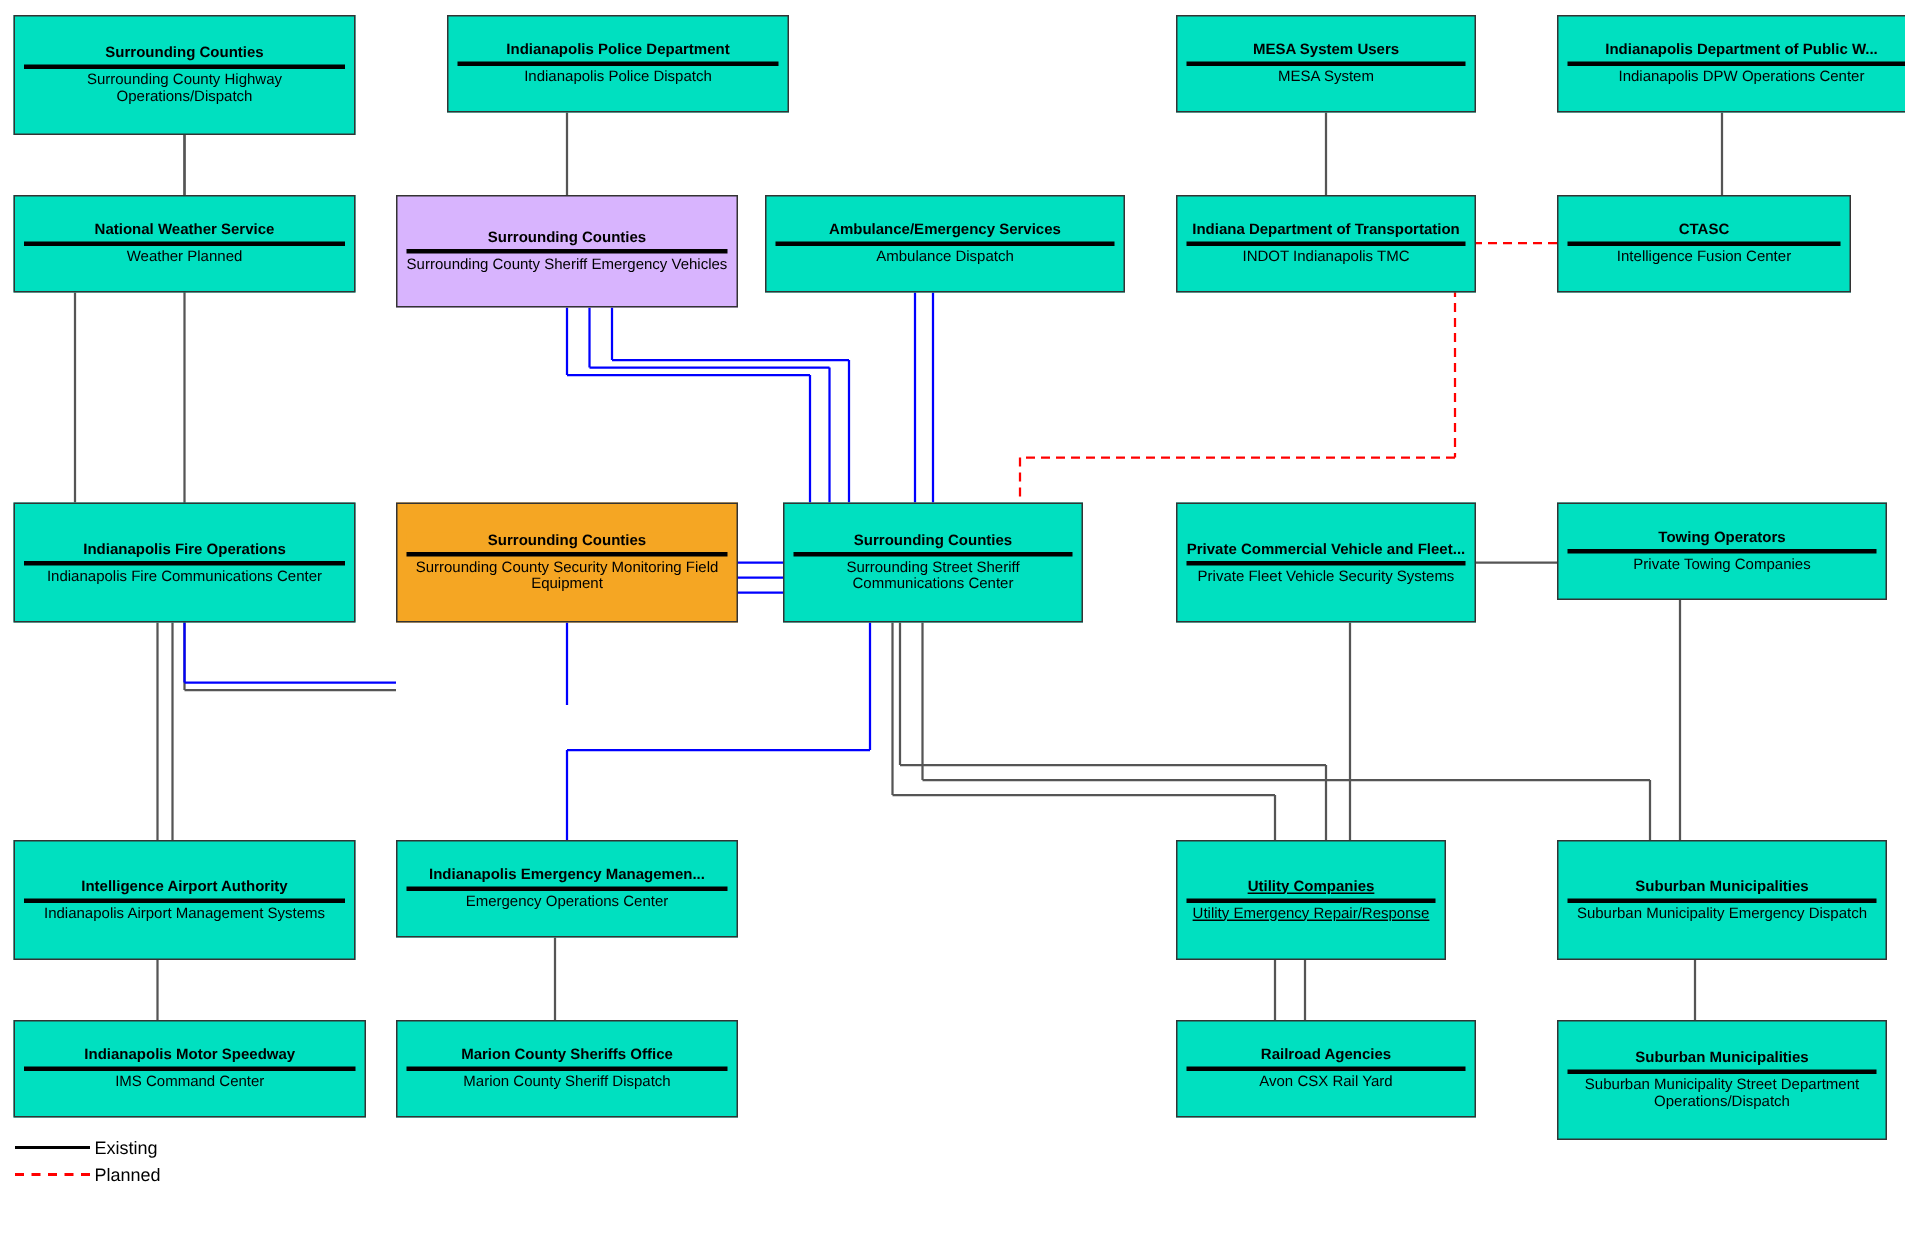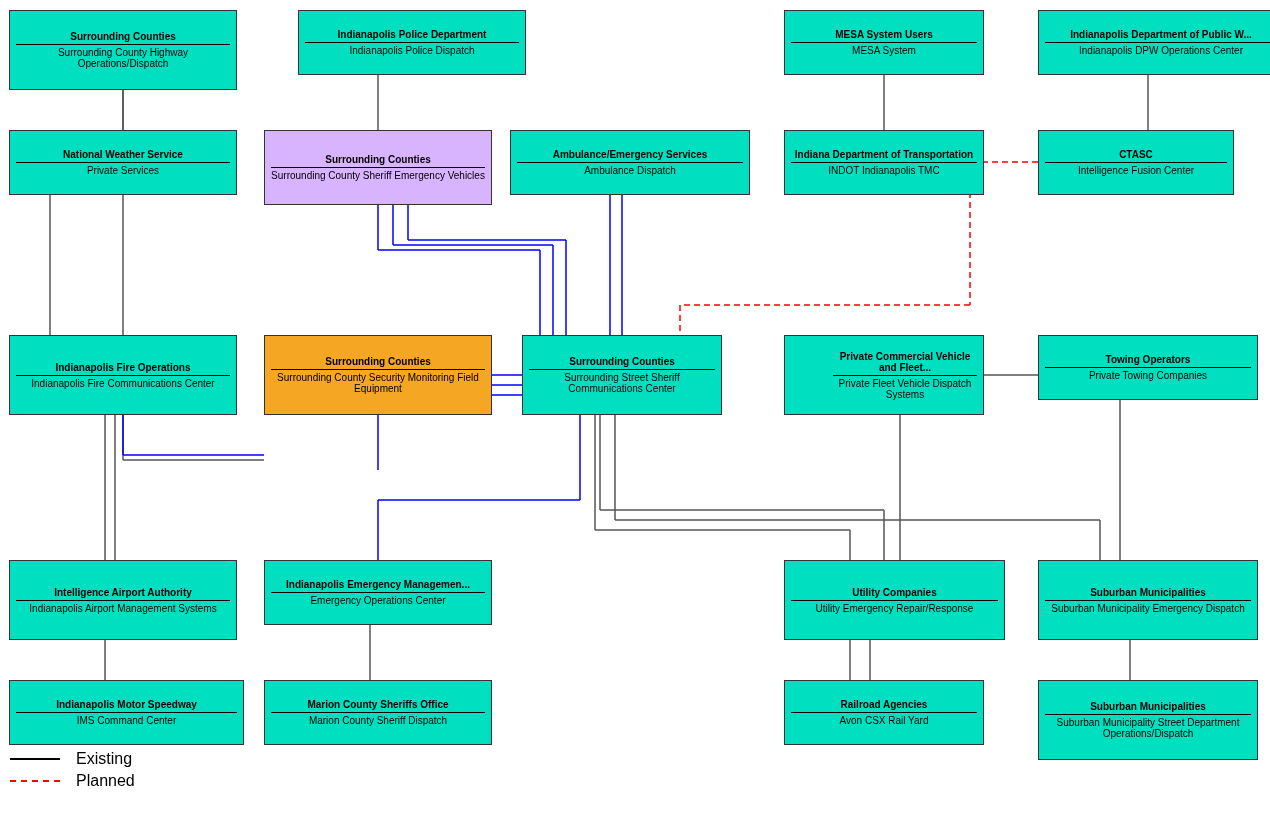--- a/index.html
+++ b/index.html
@@ -23,21 +23,21 @@
       text-align: center;
       padding: 4px 6px;
       display: flex;
       flex-direction: column;
       align-items: center;
       justify-content: center;
     }
     .node-header {
       font-weight: bold;
       font-size: 10px;
-      border-bottom: 1px solid #000000;
+      border-bottom: 3px solid #000000;
       width: 100%;
       text-align: center;
       padding-bottom: 2px;
       margin-bottom: 2px;
       background: transparent;
     }
     .node-body {
       font-size: 10px;
       text-align: center;
     }
@@ -55,22 +55,22 @@
       position: absolute;
       bottom: 10px;
       left: 10px;
       display: flex;
       flex-direction: column;
       gap: 4px;
     }
     .legend-item {
       display: flex;
       align-items: center;
-      gap: 16px;
-      font-size: 16px;
+      gap: 3px;
+      font-size: 12px;
     }
     .legend-line {
       width: 50px;
       height: 2px;
       background: black;
     }
     .legend-line-dashed {
       width: 50px;
       height: 2px;
       border-top: 2px dashed red;
@@ -170,21 +170,21 @@
       <div class="node" style="left: 784px; top: 10px; width: 200px; min-height: 65px; background-color: rgb(0, 224, 192); border-color: rgb(51, 51, 51);">
         <div class="node-header" style="background-color: rgb(0, 224, 192);">MESA System Users</div>
         <div class="node-body">MESA System</div>
       </div>
       <div class="node" style="left: 1038px; top: 10px; width: 246px; min-height: 65px; background-color: rgb(0, 224, 192); border-color: rgb(51, 51, 51);">
         <div class="node-header" style="background-color: rgb(0, 224, 192);">Indianapolis Department of Public W...</div>
         <div class="node-body">Indianapolis DPW Operations Center</div>
       </div>
       <div class="node" style="left: 9px; top: 130px; width: 228px; min-height: 65px; background-color: rgb(0, 224, 192); border-color: rgb(51, 51, 51);">
         <div class="node-header" style="background-color: rgb(0, 224, 192);">National Weather Service</div>
-        <div class="node-body">Private Services</div>
+        <div class="node-body">Weather Planned</div>
       </div>
       <div class="node" style="left: 264px; top: 130px; width: 228px; min-height: 75px; background-color: rgb(216, 180, 254); border-color: rgb(51, 51, 51);">
         <div class="node-header" style="background-color: rgb(216, 180, 254);">Surrounding Counties</div>
         <div class="node-body">Surrounding County Sheriff Emergency Vehicles</div>
       </div>
       <div class="node" style="left: 510px; top: 130px; width: 240px; min-height: 65px; background-color: rgb(0, 224, 192); border-color: rgb(51, 51, 51);">
         <div class="node-header" style="background-color: rgb(0, 224, 192);">Ambulance/Emergency Services</div>
         <div class="node-body">Ambulance Dispatch</div>
       </div>
       <div class="node" style="left: 784px; top: 130px; width: 200px; min-height: 65px; background-color: rgb(0, 224, 192); border-color: rgb(51, 51, 51);">
@@ -200,37 +200,37 @@
         <div class="node-body">Indianapolis Fire Communications Center</div>
       </div>
       <div class="node" style="left: 264px; top: 335px; width: 228px; min-height: 80px; background-color: rgb(245, 166, 35); border-color: rgb(51, 51, 51);">
         <div class="node-header" style="background-color: rgb(245, 166, 35);">Surrounding Counties</div>
         <div class="node-body">Surrounding County Security Monitoring Field Equipment</div>
       </div>
       <div class="node" style="left: 522px; top: 335px; width: 200px; min-height: 80px; background-color: rgb(0, 224, 192); border-color: rgb(51, 51, 51);">
         <div class="node-header" style="background-color: rgb(0, 224, 192);">Surrounding Counties</div>
         <div class="node-body">Surrounding Street Sheriff Communications Center</div>
       </div>
-      <div class="node" style="left: 784px; top: 335px; width: 200px; min-height: 80px; background-color: rgb(0, 224, 192); border-color: rgb(51, 51, 51); padding-left: 48px;">
+      <div class="node" style="left: 784px; top: 335px; width: 200px; min-height: 80px; background-color: rgb(0, 224, 192); border-color: rgb(51, 51, 51);">
         <div class="node-header" style="background-color: rgb(0, 224, 192);">Private Commercial Vehicle and Fleet...</div>
-        <div class="node-body">Private Fleet Vehicle Dispatch Systems</div>
+        <div class="node-body">Private Fleet Vehicle Security Systems</div>
       </div>
       <div class="node" style="left: 1038px; top: 335px; width: 220px; min-height: 65px; background-color: rgb(0, 224, 192); border-color: rgb(51, 51, 51);">
         <div class="node-header" style="background-color: rgb(0, 224, 192);">Towing Operators</div>
         <div class="node-body">Private Towing Companies</div>
       </div>
       <div class="node" style="left: 9px; top: 560px; width: 228px; min-height: 80px; background-color: rgb(0, 224, 192); border-color: rgb(51, 51, 51);">
         <div class="node-header" style="background-color: rgb(0, 224, 192);">Intelligence Airport Authority</div>
         <div class="node-body">Indianapolis Airport Management Systems</div>
       </div>
       <div class="node" style="left: 264px; top: 560px; width: 228px; min-height: 65px; background-color: rgb(0, 224, 192); border-color: rgb(51, 51, 51);">
         <div class="node-header" style="background-color: rgb(0, 224, 192); text-align: center;">Indianapolis Emergency Managemen...</div>
         <div class="node-body">Emergency Operations Center</div>
       </div>
-      <div class="node" style="left: 784px; top: 560px; width: 221px; min-height: 80px; background-color: rgb(0, 224, 192); border-color: rgb(51, 51, 51);">
+      <div class="node" style="left: 784px; top: 560px; width: 180px; min-height: 80px; background-color: rgb(0, 224, 192); border-color: rgb(51, 51, 51); text-decoration: underline;">
         <div class="node-header" style="background-color: rgb(0, 224, 192);">Utility Companies</div>
         <div class="node-body">Utility Emergency Repair/Response</div>
       </div>
       <div class="node" style="left: 1038px; top: 560px; width: 220px; min-height: 80px; background-color: rgb(0, 224, 192); border-color: rgb(51, 51, 51);">
         <div class="node-header" style="background-color: rgb(0, 224, 192);">Suburban Municipalities</div>
         <div class="node-body">Suburban Municipality Emergency Dispatch</div>
       </div>
       <div class="node" style="left: 9px; top: 680px; width: 235px; min-height: 65px; background-color: rgb(0, 224, 192); border-color: rgb(51, 51, 51);">
         <div class="node-header" style="background-color: rgb(0, 224, 192);">Indianapolis Motor Speedway</div>
         <div class="node-body">IMS Command Center</div>

